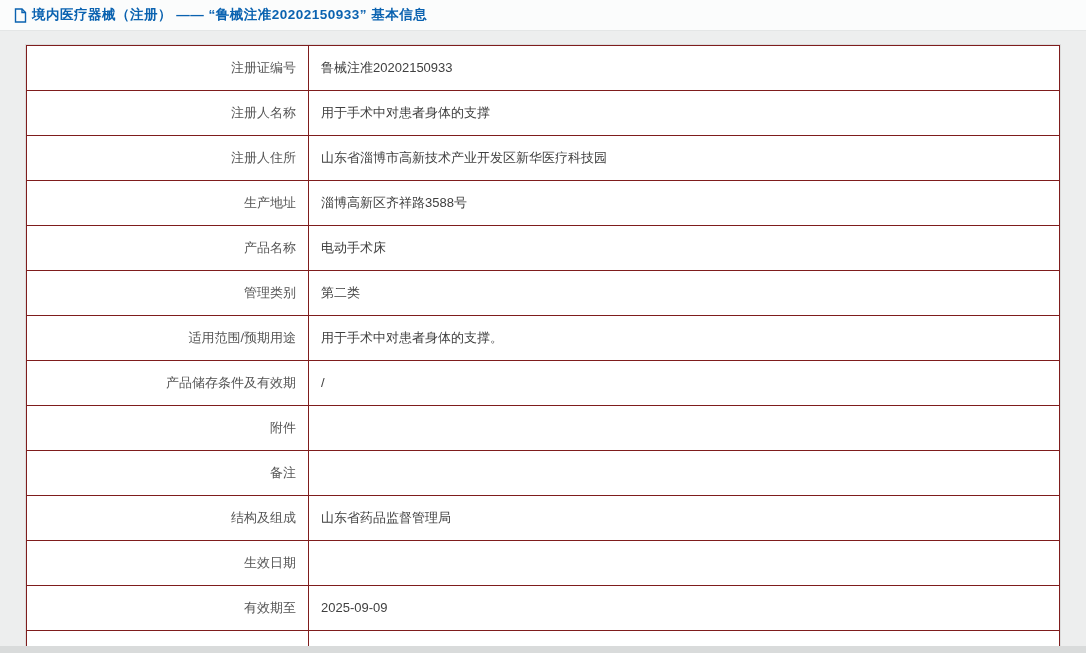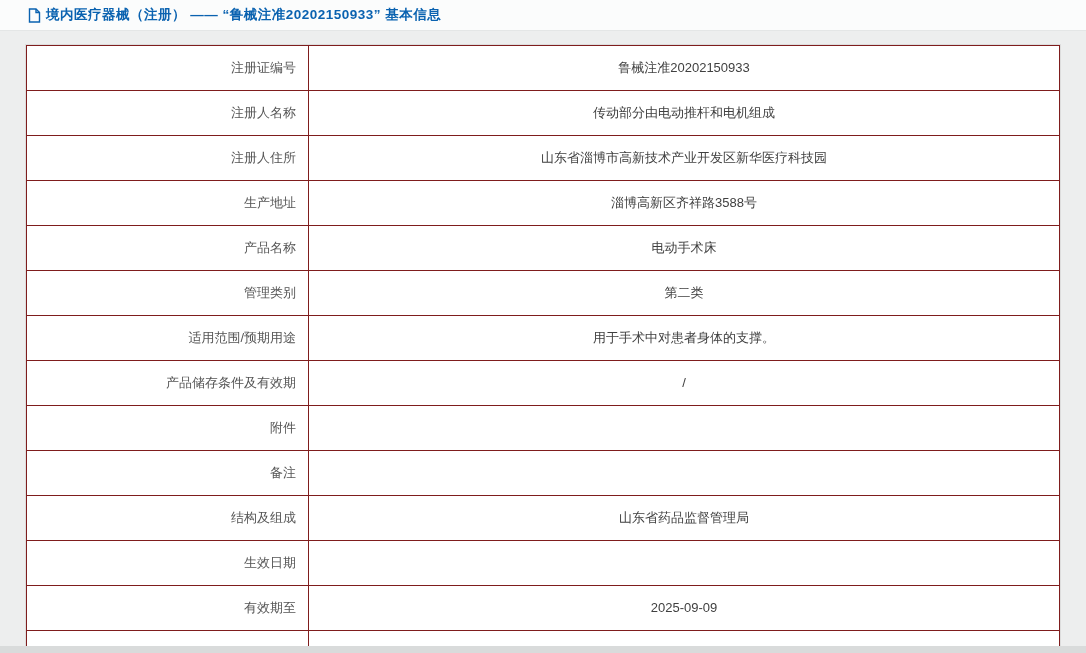--- a/index.html
+++ b/index.html
@@ -14,21 +14,21 @@
     color: #444;
     overflow: hidden;
   }
   .topbar {
     width: 100%;
     height: 31px;
     background: #fbfcfc;
     border-bottom: 1px solid #e4e6e6;
     display: flex;
     align-items: center;
-    padding: 0 28px;
+    padding: 0 14px;
   }
   .doc-icon {
     display: inline-flex;
     align-items: center;
     margin-right: 5px;
   }
   .topbar .title {
     color: #0a62b0;
     font-weight: bold;
     font-size: 13.5px;
@@ -53,21 +53,21 @@
     vertical-align: middle;
     background: #ffffff;
   }
   td.label-cell {
     width: 282px;
     text-align: right;
     color: #555555;
     white-space: nowrap;
   }
   td.value-cell {
-    text-align: center;
+    text-align: left;
     color: #404040;
     word-break: break-all;
   }
   tr.tall td {
     height: 52px;
   }
   a.detail-link {
     color: #ec4899;
     text-decoration: none;
     cursor: pointer;
@@ -105,21 +105,21 @@
 
 <div class="table-wrap">
   <table class="info">
     <tbody id="info-tbody">
         <tr>
           <td class="label-cell">注册证编号</td>
           <td class="value-cell">鲁械注准20202150933</td>
         </tr>
         <tr>
           <td class="label-cell">注册人名称</td>
-          <td class="value-cell">传动部分由电动推杆和电机组成</td>
+          <td class="value-cell">用于手术中对患者身体的支撑</td>
         </tr>
         <tr>
           <td class="label-cell">注册人住所</td>
           <td class="value-cell">山东省淄博市高新技术产业开发区新华医疗科技园</td>
         </tr>
         <tr>
           <td class="label-cell">生产地址</td>
           <td class="value-cell">淄博高新区齐祥路3588号</td>
         </tr>
         <tr>

